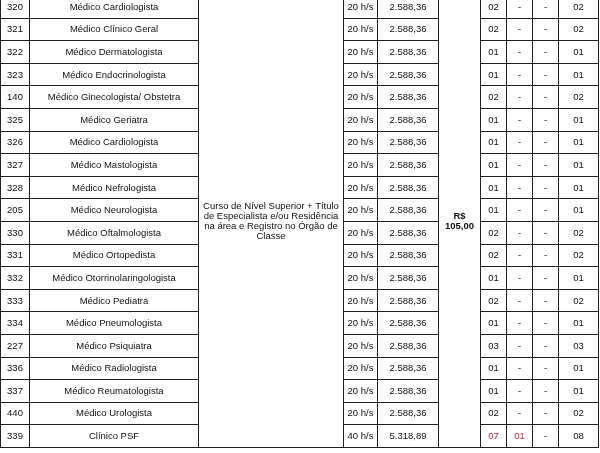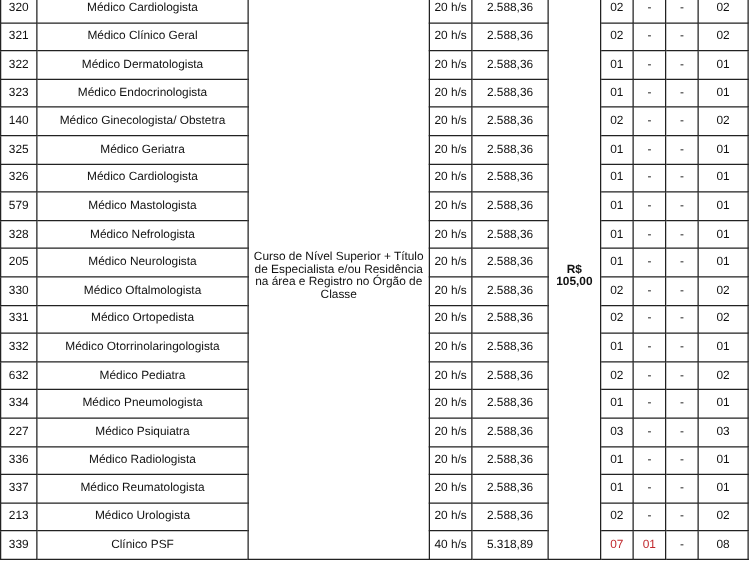--- a/index.html
+++ b/index.html
@@ -89,21 +89,21 @@
         <td class="code">326</td>
         <td class="name">Médico Cardiologista</td>
         <td class="hours">20 h/s</td>
         <td class="sal">2.588,36</td>
         <td class="n1">01</td>
         <td class="n2">-</td>
         <td class="n3">-</td>
         <td class="tot">01</td>
       </tr>
       <tr>
-        <td class="code">579</td>
+        <td class="code">327</td>
         <td class="name">Médico Mastologista</td>
         <td class="hours">20 h/s</td>
         <td class="sal">2.588,36</td>
         <td class="n1">01</td>
         <td class="n2">-</td>
         <td class="n3">-</td>
         <td class="tot">01</td>
       </tr>
       <tr>
         <td class="code">328</td>
@@ -149,21 +149,21 @@
         <td class="code">332</td>
         <td class="name">Médico Otorrinolaringologista</td>
         <td class="hours">20 h/s</td>
         <td class="sal">2.588,36</td>
         <td class="n1">01</td>
         <td class="n2">-</td>
         <td class="n3">-</td>
         <td class="tot">01</td>
       </tr>
       <tr>
-        <td class="code">632</td>
+        <td class="code">333</td>
         <td class="name">Médico Pediatra</td>
         <td class="hours">20 h/s</td>
         <td class="sal">2.588,36</td>
         <td class="n1">02</td>
         <td class="n2">-</td>
         <td class="n3">-</td>
         <td class="tot">02</td>
       </tr>
       <tr>
         <td class="code">334</td>
@@ -199,21 +199,21 @@
         <td class="code">337</td>
         <td class="name">Médico Reumatologista</td>
         <td class="hours">20 h/s</td>
         <td class="sal">2.588,36</td>
         <td class="n1">01</td>
         <td class="n2">-</td>
         <td class="n3">-</td>
         <td class="tot">01</td>
       </tr>
       <tr>
-        <td class="code">213</td>
+        <td class="code">440</td>
         <td class="name">Médico Urologista</td>
         <td class="hours">20 h/s</td>
         <td class="sal">2.588,36</td>
         <td class="n1">02</td>
         <td class="n2">-</td>
         <td class="n3">-</td>
         <td class="tot">02</td>
       </tr>
       <tr>
         <td class="code">339</td>

